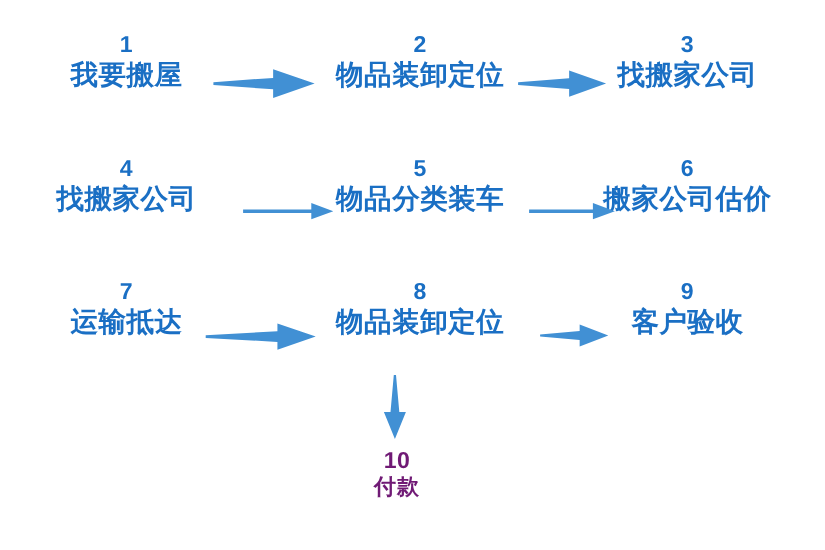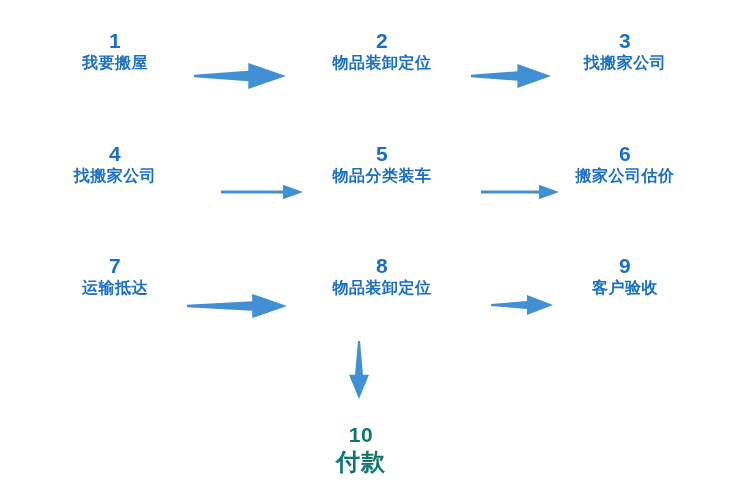--- a/index.html
+++ b/index.html
@@ -29,28 +29,28 @@
   }
 
   .step-number {
     font-size: 21px;
     font-weight: bold;
     line-height: 1.05;
     letter-spacing: 0.5px;
   }
 
   .step-label {
-    font-size: 16px;
+    font-size: 25px;
     font-weight: bold;
     line-height: 1.35;
     letter-spacing: 0.5px;
   }
 
   .step.final .step-label {
-    font-size: 24px;
+    font-size: 20px;
     letter-spacing: 1px;
   }
 
   .arrow {
     position: absolute;
     transform: translate(-50%, -50%);
   }
 
   .arrow svg {
     display: block;
@@ -90,21 +90,21 @@
       <div class="step-label">运输抵达</div>
     </div>
     <div class="step" style="left: 382px; top: 255px; color: rgb(26, 111, 196);">
       <div class="step-number">8</div>
       <div class="step-label">物品装卸定位</div>
     </div>
     <div class="step" style="left: 625px; top: 255px; color: rgb(26, 111, 196);">
       <div class="step-number">9</div>
       <div class="step-label">客户验收</div>
     </div>
-    <div class="step final" style="left: 361px; top: 424px; color: #0f766e;">
+    <div class="step final" style="left: 361px; top: 408px; color: #701a75;">
       <div class="step-number">10</div>
       <div class="step-label">付款</div>
     </div>
     <div class="arrow" style="left: 240px; top: 76px;">
       <svg width="92" height="26" viewBox="0 0 92 26">
         <path d="M 0,11.7 L 54.300000000000004,7.8 L 54.300000000000004,0 L 92,13 L 54.300000000000004,26 L 54.300000000000004,18.2 L 0,14.3 Z" fill="#4190d4"></path>
       </svg>
     </div>
     <div class="arrow" style="left: 511px; top: 76px;">
       <svg width="80" height="24" viewBox="0 0 80 24">

